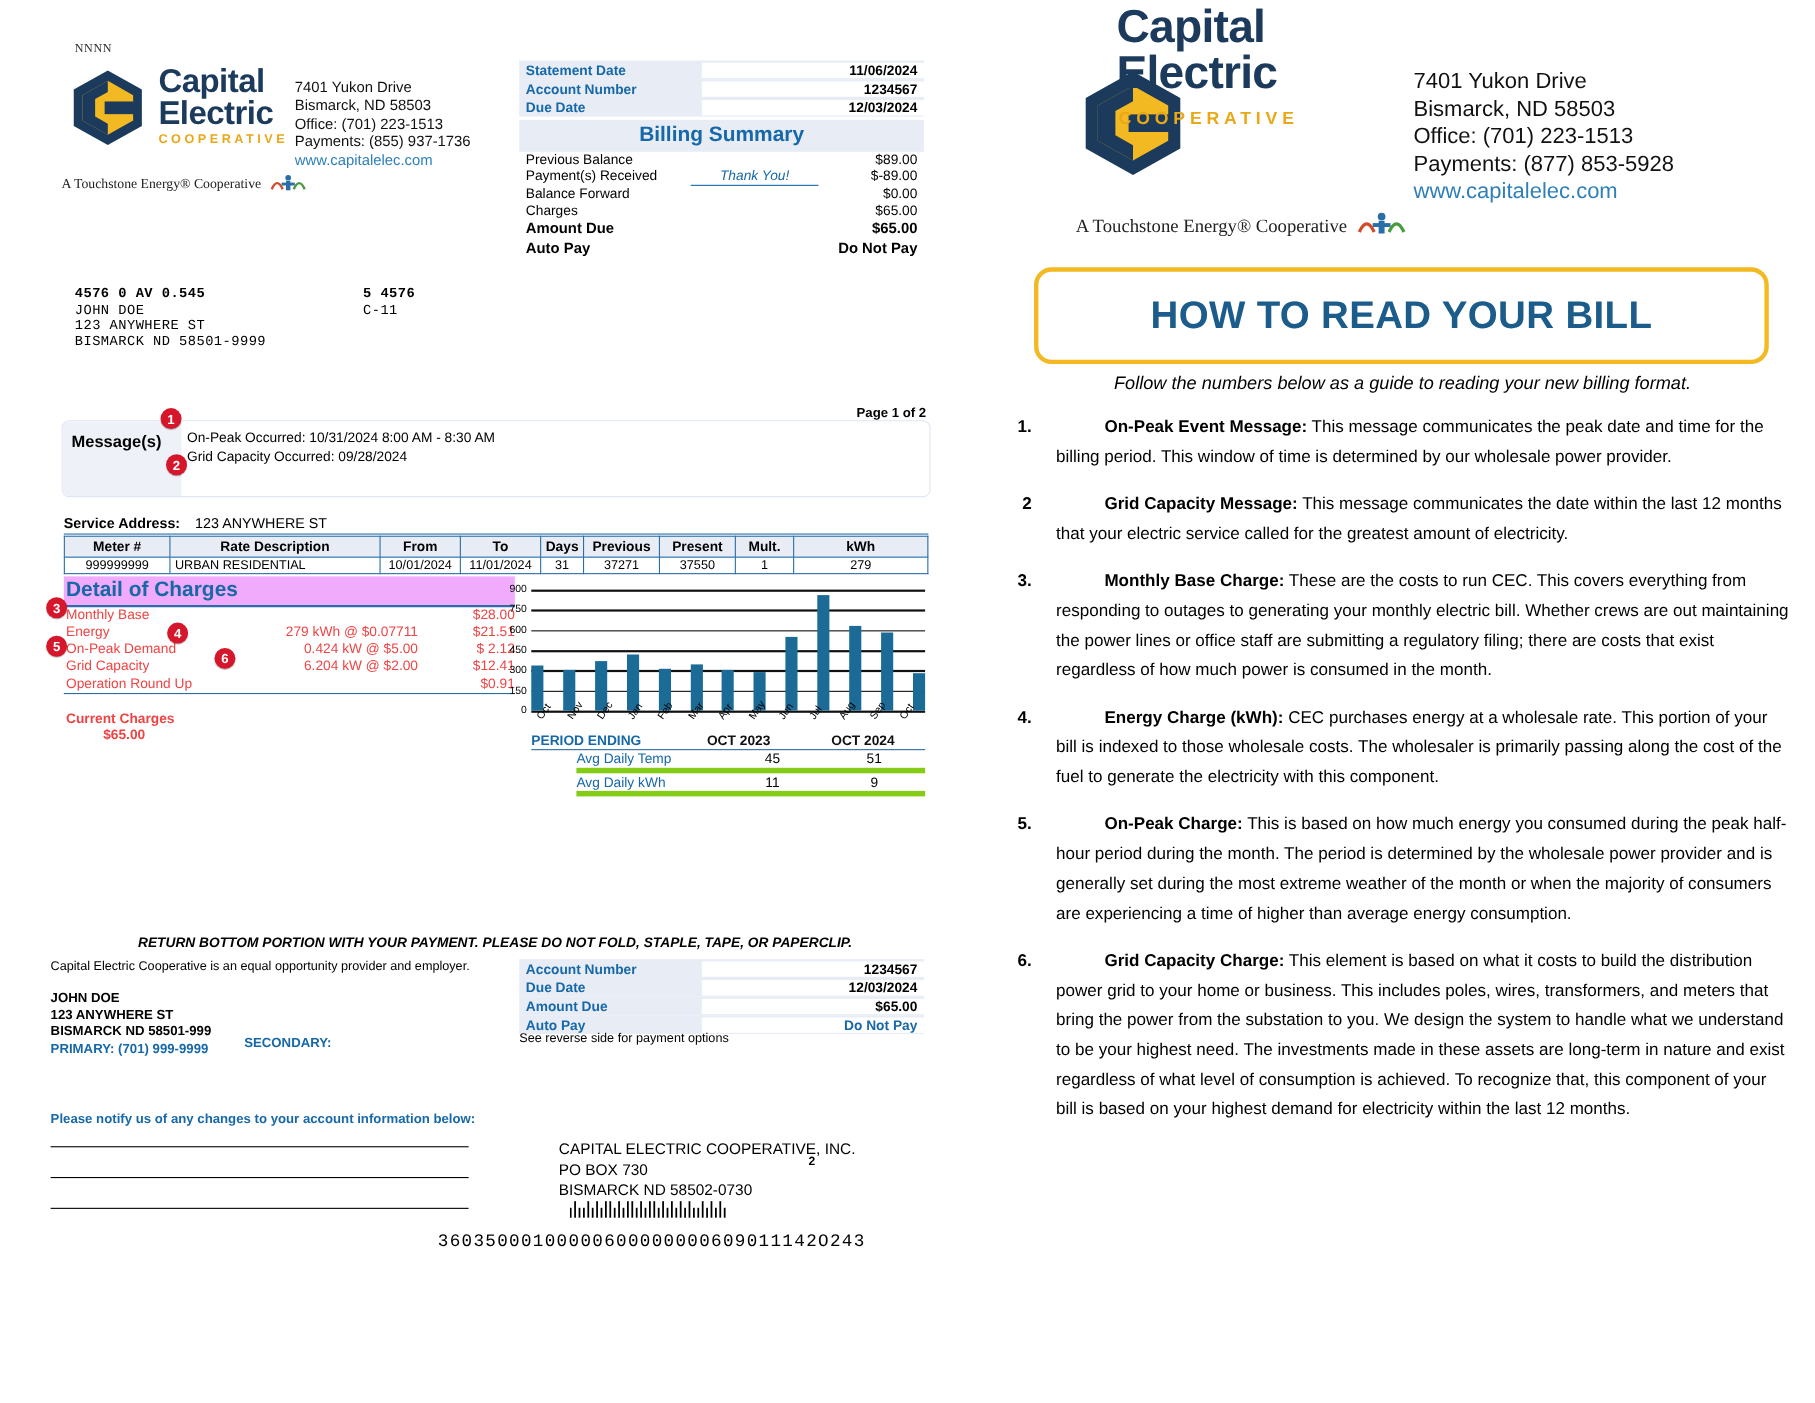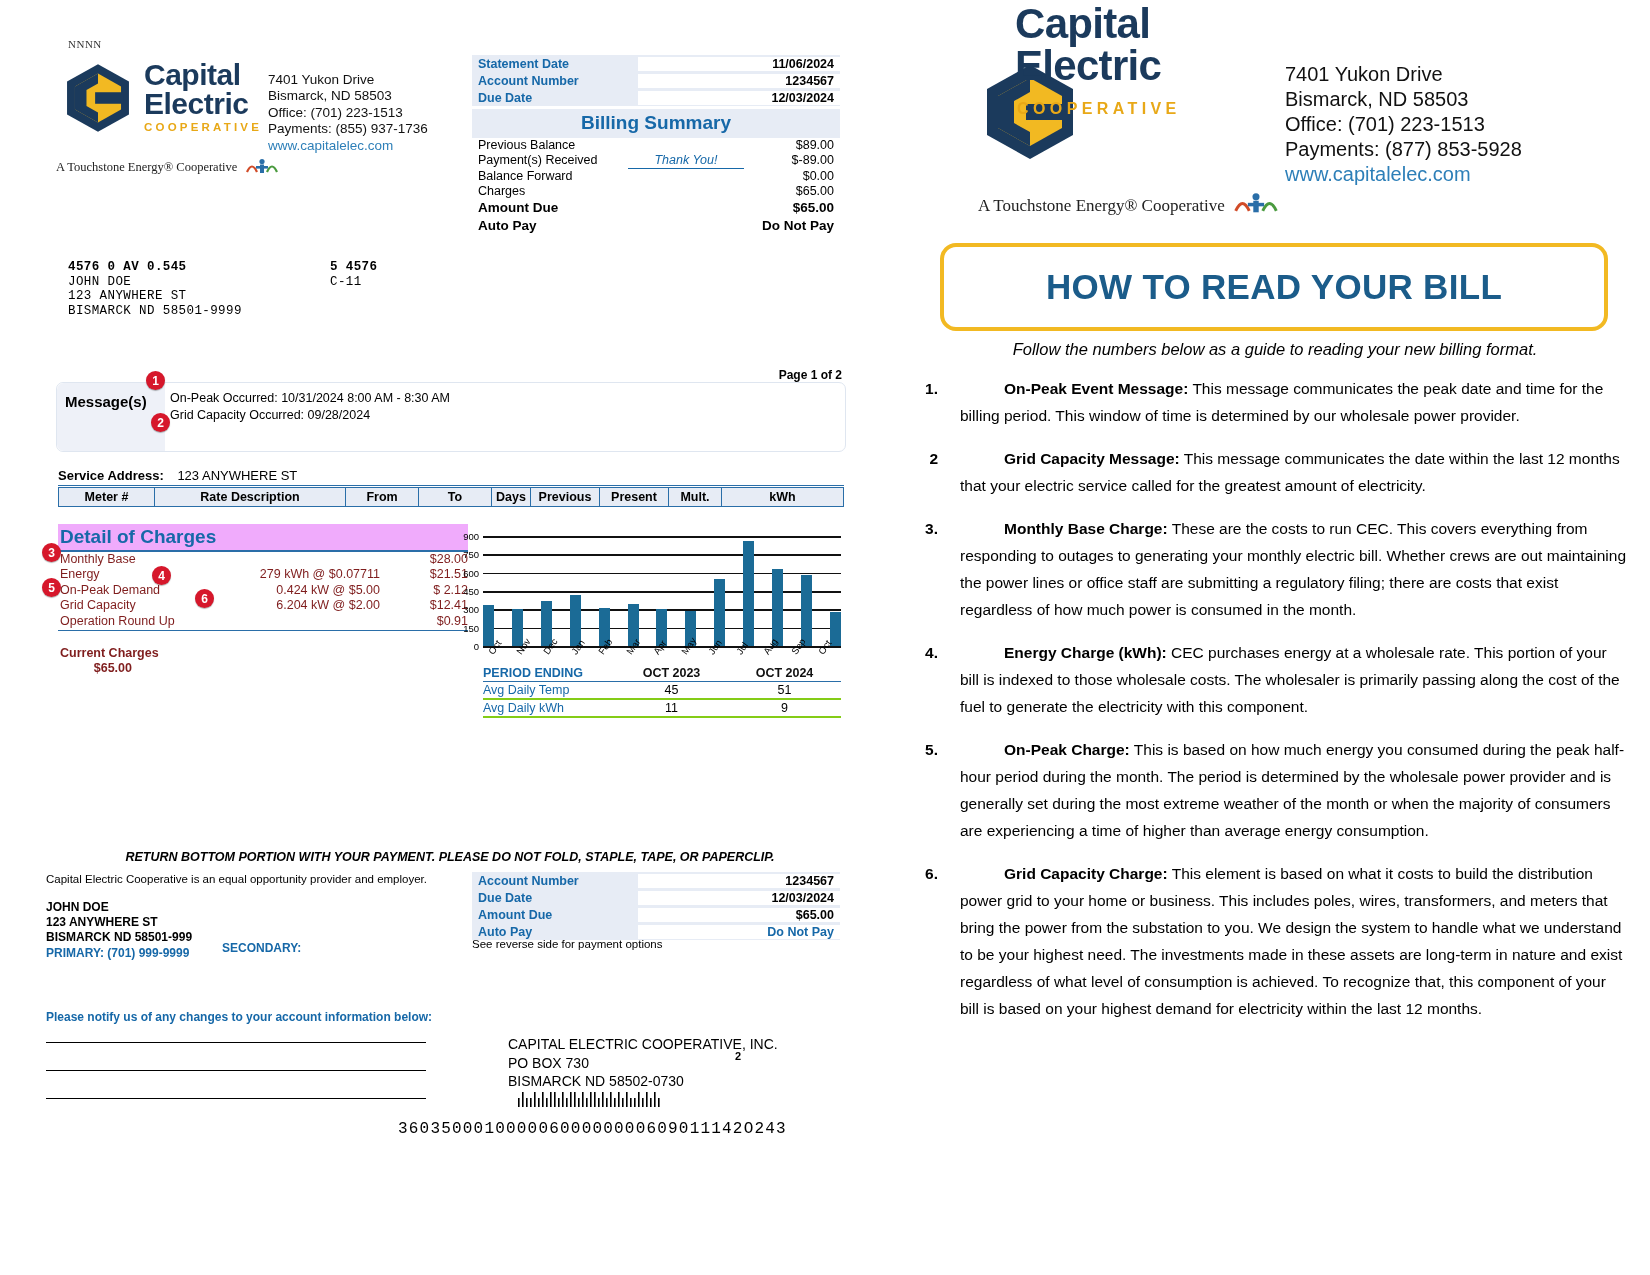--- a/index.html
+++ b/index.html
@@ -56,21 +56,21 @@
   .svc{position:absolute;left:58px;top:468px;width:786px;font-size:13px;font-weight:bold;border-bottom:1.6px solid #2a6ea8;padding-bottom:2px;}
   .svc .sv{font-weight:normal;margin-left:10px;}
   .mtable{position:absolute;left:58px;top:487px;width:786px;border-collapse:collapse;font-size:12px;}
   .mtable th{background:#e7ecf5;border:1px solid #2a6ea8;font-size:12.5px;padding:2px 0;}
   .mtable td{border-left:1px solid #2a6ea8;border-right:1px solid #2a6ea8;border-bottom:1.4px solid #2a6ea8;padding:1px 4px;font-size:11.5px;text-align:center;}
   .mtable td.l{text-align:left;}
 
   
   .doc{position:absolute;left:58px;top:524px;width:410px;}
   .doc h2{margin:0;font-size:19px;color:#1668a8;font-weight:bold;background:#f0abfc;padding:2px 0 2px 2px;border-bottom:2px solid #2a6ea8;}
-  .crow{display:flex;font-size:12.5px;line-height:15.4px;color:#7f1d1d;padding-left:2px;}
+  .crow{display:flex;font-size:12.5px;line-height:15.4px;color:#ef4444;padding-left:2px;}
   .crow .c1{width:140px;}
   .crow .c2{flex:1;text-align:right;padding-right:16px;}
   .crow .c3{width:72px;text-align:right;}
   .crow.tot{font-weight:bold;border-top:1.4px solid #2a6ea8;margin-top:1px;padding-top:15px;flex-direction:column;}
   .docbg{position:absolute;left:58px;top:524px;width:412px;height:118px;background:#eef1f8;z-index:-1;}
 
   
   .chart{position:absolute;left:483px;top:536px;width:358px;height:110px;}
   .yl{position:absolute;right:100%;transform:translateY(-50%);font-size:9.5px;padding-right:4px;white-space:nowrap;}
   .gl{position:absolute;left:0;right:0;height:1.6px;background:#111;}
@@ -79,21 +79,21 @@
   .xlabels{position:absolute;left:483px;top:648px;width:358px;height:26px;}
   .xl{position:absolute;font-size:9.5px;transform:rotate(-55deg);transform-origin:left top;white-space:nowrap;}
 
   .ptable{position:absolute;left:483px;top:665px;width:358px;font-size:12.5px;}
   .prow{display:flex;line-height:16px;}
   .prow .p1{width:132px;color:#1668a8;font-weight:bold;}
   .prow .p2,.prow .p3{flex:1;text-align:center;}
   .prow.hd{font-weight:bold;border-bottom:1.2px solid #2a6ea8;}
   .prow.hd .p2,.prow.hd .p3{color:#111;}
   .prow.dt .p1{color:#1668a8;font-weight:normal;}
-  .prow.dt{border-bottom:2px solid #84cc16;}
+  .prow.dt{border-bottom:5px solid #84cc16;margin-left:41px;}
 
   .chartframe{position:absolute;left:470px;top:527px;width:375px;height:185px;border:1px solid #dfe6f0;border-radius:6px;z-index:-2;}
 
   
   .retline{position:absolute;left:0;right:0;top:850px;text-align:center;font-size:12.5px;font-weight:bold;font-style:italic;}
   .eeo{position:absolute;left:46px;top:873px;font-size:11.5px;}
   .stubaddr{position:absolute;left:46px;top:900px;font-size:12px;font-weight:bold;line-height:15.2px;}
   .stubaddr .blu{color:#1668a8;}
   .sec{position:absolute;left:222px;top:941px;font-size:12px;font-weight:bold;color:#1668a8;}
 
@@ -253,20 +253,31 @@
           <tr>
         <th style="width:95px">Meter #</th>
         <th style="width:190px">Rate Description</th>
         <th style="width:72px">From</th>
         <th style="width:72px">To</th>
         <th style="width:38px">Days</th>
         <th style="width:68px">Previous</th>
         <th style="width:68px">Present</th>
         <th style="width:52px">Mult.</th>
         <th>kWh</th>
+      </tr>
+      <tr>
+        <td>999999999</td>
+        <td class="l">URBAN RESIDENTIAL</td>
+        <td>10/01/2024</td>
+        <td>11/01/2024</td>
+        <td>31</td>
+        <td>37271</td>
+        <td>37550</td>
+        <td>1</td>
+        <td>279</td>
       </tr>
     </tbody>
       </table>
 
     <div class="docbg"></div>
     <div class="doc">
       <h2>Detail of Charges</h2>
       <div class="crow">
         <div class="c1">Monthly Base</div>
         <div class="c2"></div>

